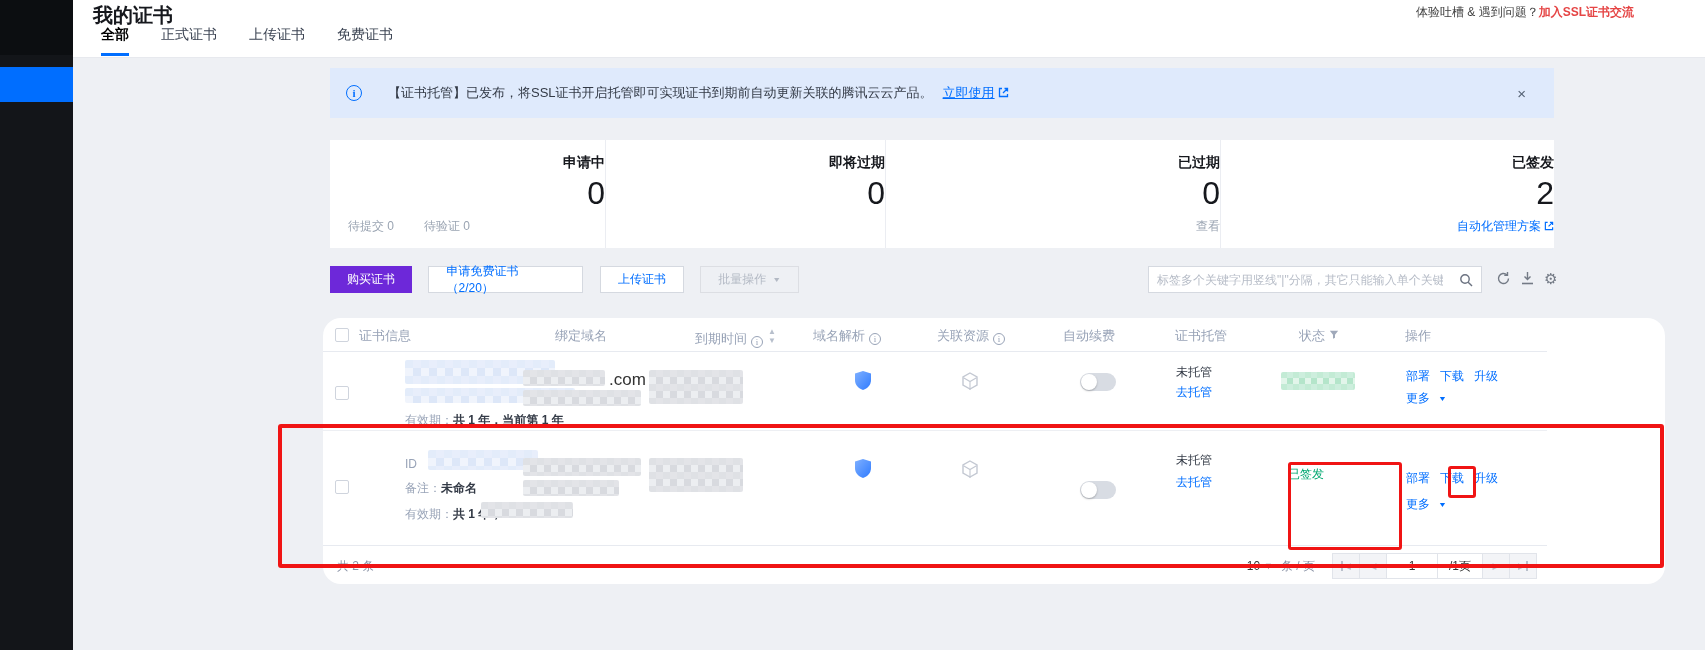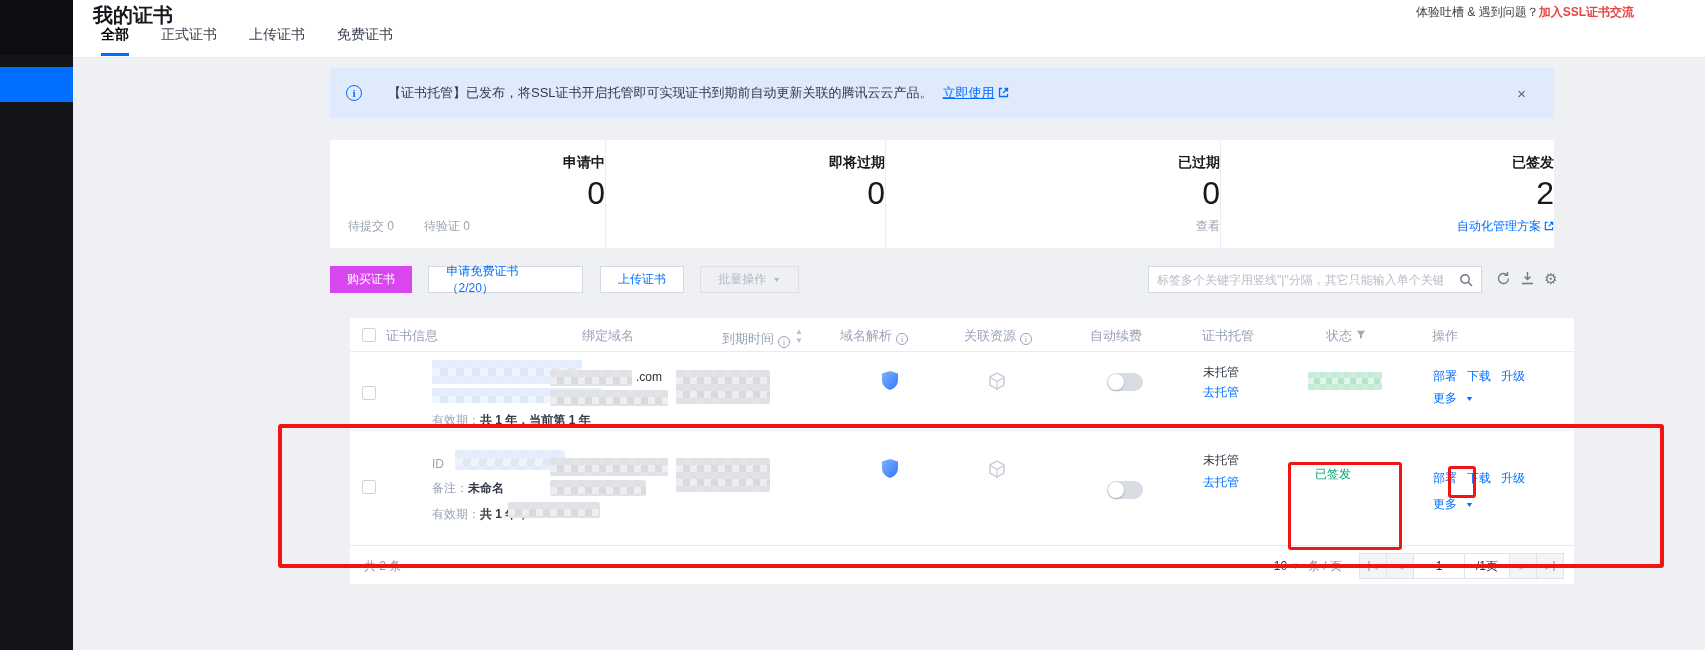--- a/index.html
+++ b/index.html
@@ -39,31 +39,31 @@
   .stat-col .lbl { font-size:14px; font-weight:bold; color:#16181d; }
   .stat-col .num { font-size:32px; color:#16181d; line-height:38px; margin-top:2px; }
   .stat-col .subs { margin-top:6px; font-size:12px; color:#9aa4b2; display:flex; gap:30px; }
   .stat-col .sublink { margin-top:6px; font-size:12px; color:#006eff; cursor:pointer; }
   .stat-col.c1 { width:275px; } .stat-col.c2 { width:280px; } .stat-col.c3 { width:335px; } .stat-col.c4 { width:334px; }
 
   
   #toolbar { left:330px; top:266px; width:1224px; height:27px; }
   .btn { display:inline-flex; align-items:center; justify-content:center; height:27px; font-size:12px;
          padding:0 17px; margin-right:12px; cursor:pointer; vertical-align:top; }
-  .btn.primary { background:#d946ef; color:#fff; }
+  .btn.primary { background:#6d28d9; color:#fff; }
   .btn.ghost { background:#fff; border:1px solid #d5d9e0; color:#006eff; }
   .btn.disabled { background:#eef0f4; border:1px solid #dcdee3; color:#b3b9c4; cursor:default; }
   .caret { display:inline-block; margin-left:6px; font-size:9px; transform:scaleY(.8); }
   #search-wrap { position:absolute; left:818px; top:0; width:334px; height:27px; background:#fff; border:1px solid #d5d9e0; display:flex; align-items:center; }
   #search-wrap input { flex:1; border:none; outline:none; font-size:12px; color:#333; padding:0 8px; background:transparent; font-family:inherit; }
   #search-wrap input::placeholder { color:#b6bcc7; }
   .tool-ico { position:absolute; top:5px; width:16px; height:16px; color:#737a85; cursor:pointer; }
 
   
-  #table-card { left:350px; top:318px; width:1224px; height:266px; background:#fff; }
+  #table-card { left:323px; top:318px; width:1342px; height:266px; background:#fff;border-radius:18px; }
   .thead { position:absolute; left:0; top:0; width:1224px; height:34px; border-bottom:1px solid #e7eaf0; }
   .th { position:absolute; top:9px; font-size:13px; color:#98a3b7; white-space:nowrap; }
   .checkbox { width:14px; height:14px; border:1px solid #cfd4dd; border-radius:2px; background:#fff; display:inline-block; }
   .i-circ { display:inline-block; width:12px; height:12px; border:1px solid #98a3b7; border-radius:50%;
             font-size:9px; line-height:11px; text-align:center; color:#98a3b7; font-family:"Liberation Serif", serif; margin-left:4px; vertical-align:-2px; }
   .sort-ico { display:inline-block; margin-left:5px; color:#b7bfcc; font-size:8px; letter-spacing:-1px; }
   .row-sep { position:absolute; left:0; width:1224px; border-top:1px solid #edeff3; }
 
   
   .px { border-radius:2px; background-image:conic-gradient(#e3e4e8 25%, #d8dadf 0 50%, #eceef1 0 75%, #dfe1e5 0); background-size:14px 14px; }
@@ -204,21 +204,21 @@
         </svg></span>
     <span class="th" style="left:1082px">操作</span>
   </div>
 
   <div>
     <span class="abs" style="left:12px; top:68px"><span class="checkbox"></span></span>
     <div class="abs px lite" style="left:82px; top:42px; width:150px; height:24px"></div>
     <div class="abs px lite" style="left:82px; top:70px; width:170px; height:15px"></div>
     <div class="abs" style="left:82px; top:92px; white-space:nowrap"><span class="cell-lbl">有效期：</span><span class="cell-val">共 1 年，当前第 1 年</span></div>
     <div class="abs px" style="left:200px; top:52px; width:82px; height:16px"></div>
-    <span class="abs" style="left:286px; top:52px; font-size:12px; color:#333">.com</span>
+    <span class="abs" style="left:286px; top:52px; font-size:17px; color:#333">.com</span>
     <div class="abs px" style="left:200px; top:72px; width:118px; height:16px"></div>
     <div class="abs px" style="left:326px; top:52px; width:94px; height:34px"></div>
     <span class="abs" style="left:530px; top:52px">
         <svg width="20" height="22" viewBox="0 0 20 22">
           <defs>
             <linearGradient id="sh1" x1="0" y1="0" x2="1" y2="1">
               <stop offset="0" stop-color="#7fb0ff"></stop>
               <stop offset="1" stop-color="#2f7bff"></stop>
             </linearGradient>
           </defs>

